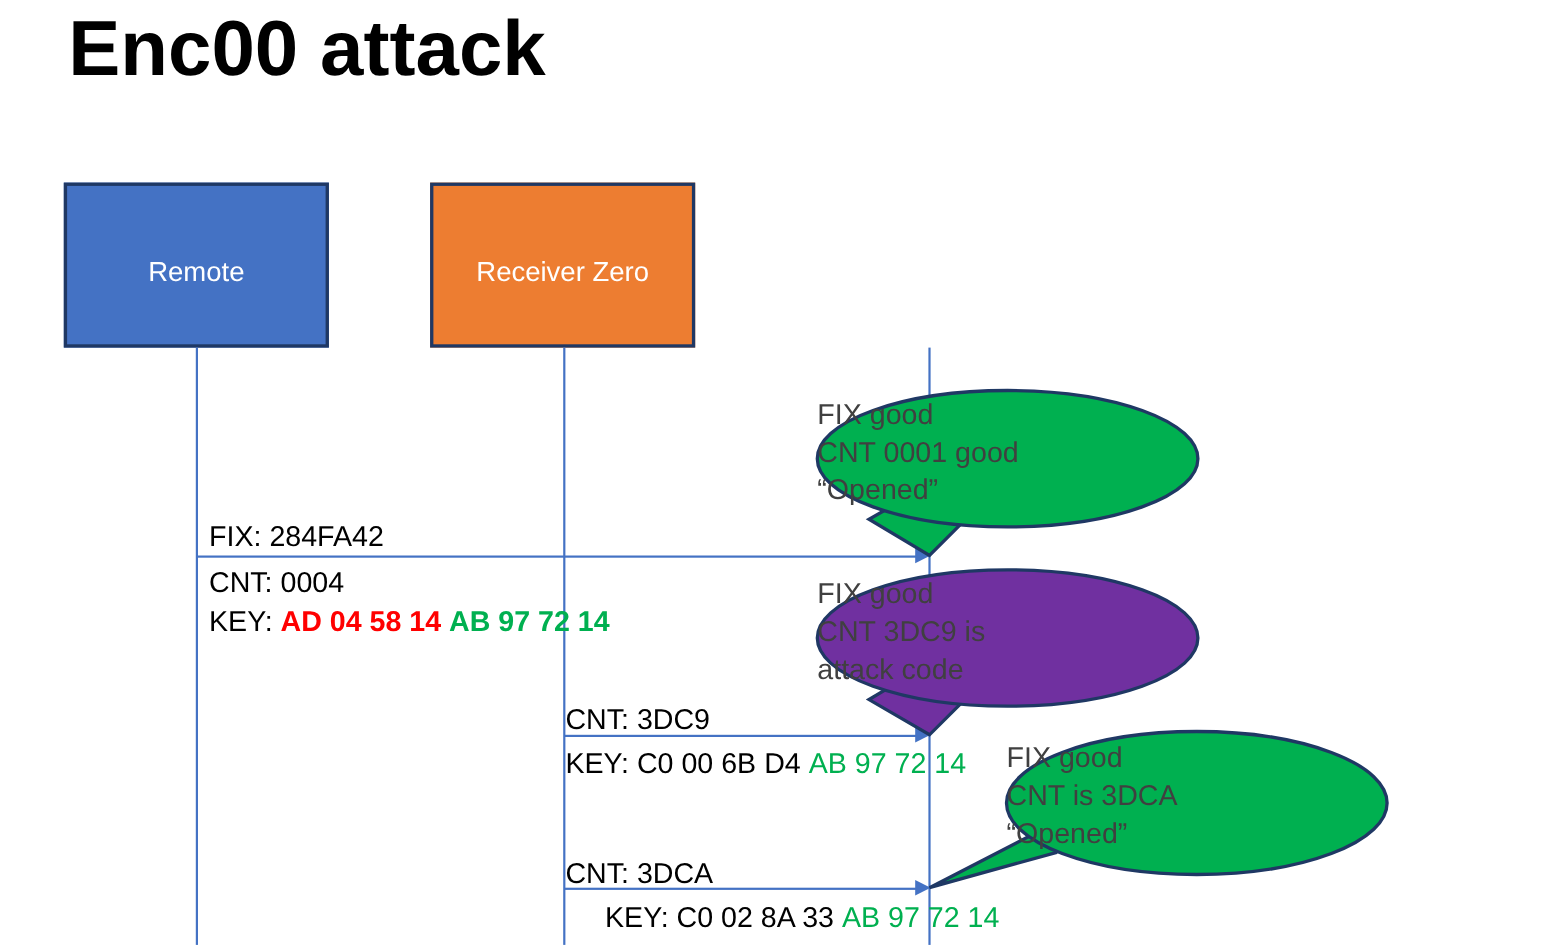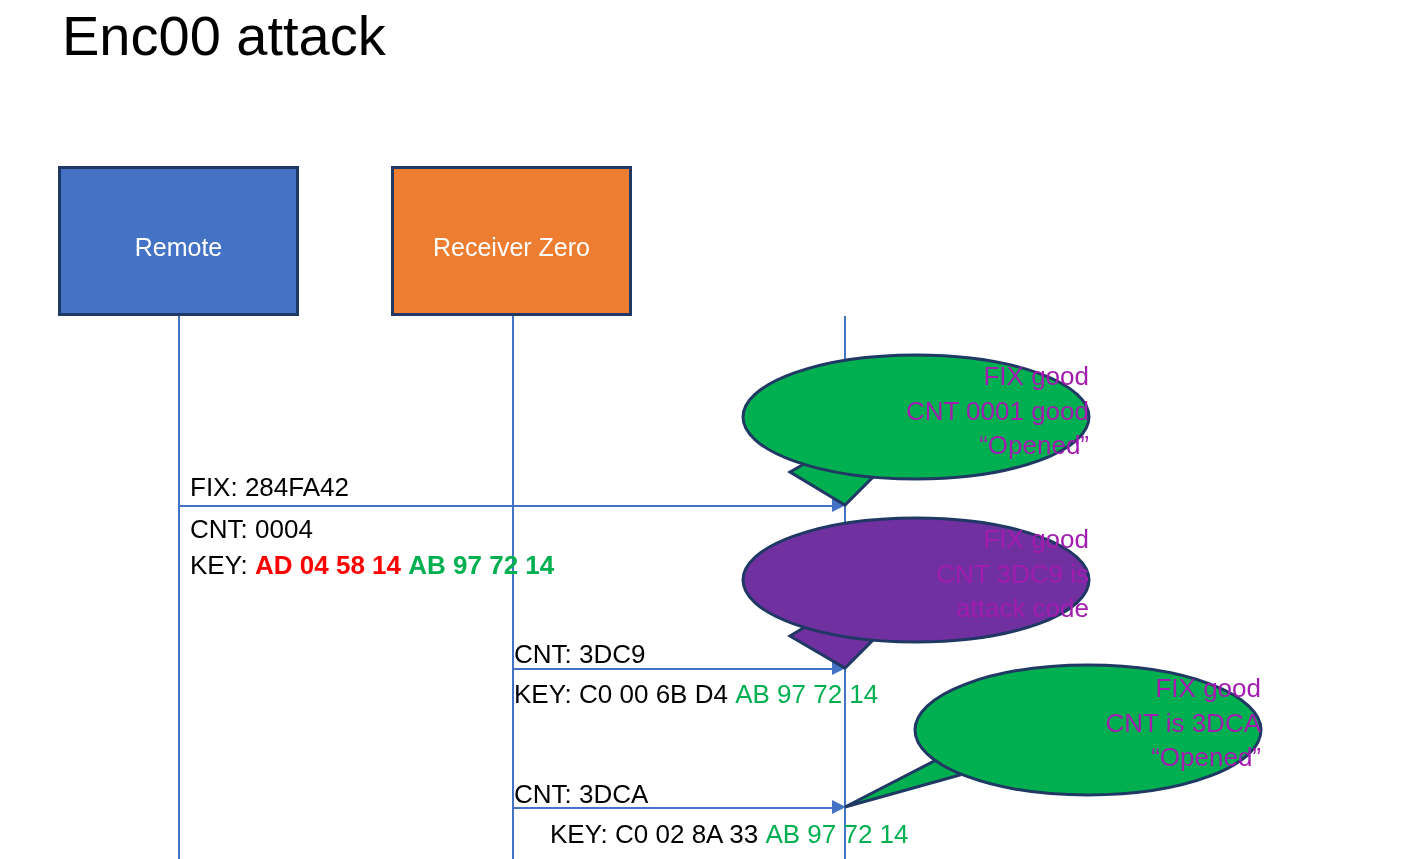--- a/index.html
+++ b/index.html
@@ -14,22 +14,22 @@
     position: relative;
     width: 1408px;
     height: 859px;
     background: #ffffff;
     overflow: hidden;
   }
   .title {
     position: absolute;
     left: 62px;
     top: 2px;
-    font-size: 56px;
-    font-weight: 400;
+    font-size: 71px;
+    font-weight: 700;
     color: #000000;
     letter-spacing: 0px;
     line-height: 1.2;
     white-space: nowrap;
   }
   .actor-box {
     position: absolute;
     border: 3px solid #1F3864;
     box-sizing: border-box;
     display: flex;
@@ -66,23 +66,23 @@
   svg.overlay {
     position: absolute;
     left: 0;
     top: 0;
     width: 1408px;
     height: 859px;
     pointer-events: none;
   }
   .bubble-text {
     position: absolute;
-    color: #a21caf;
+    color: #404040;
     font-size: 26px;
-    text-align: right;
+    text-align: left;
     line-height: 1.33;
     white-space: nowrap;
   }
 </style>
 </head>
 <body>
 
 <div id="canvas">
 
   <div class="title">Enc00 attack</div>

